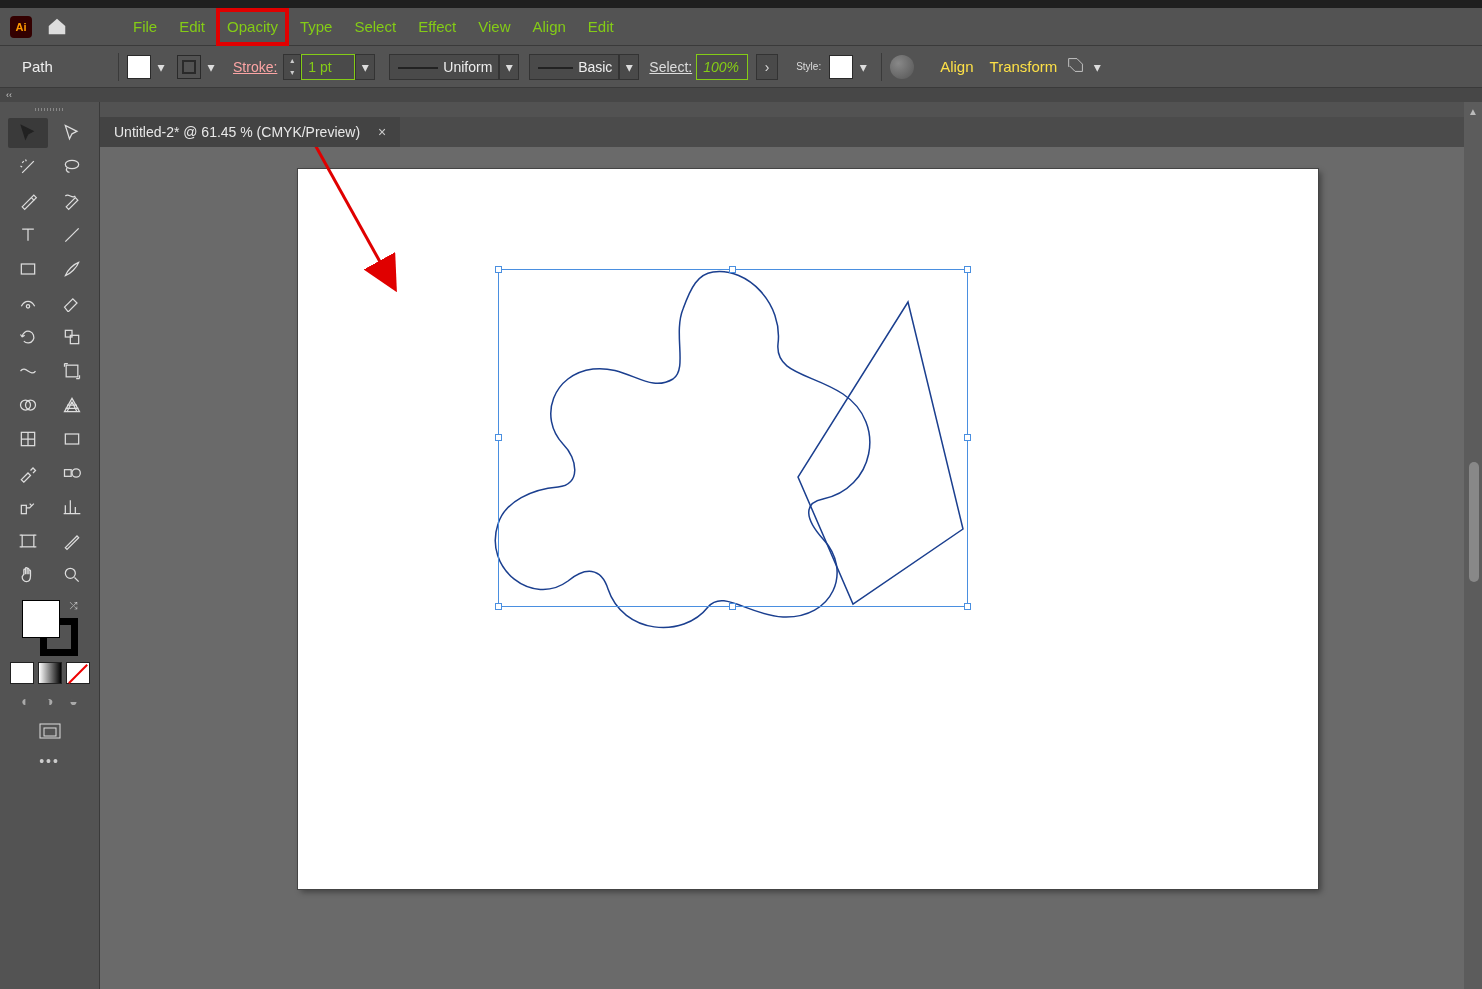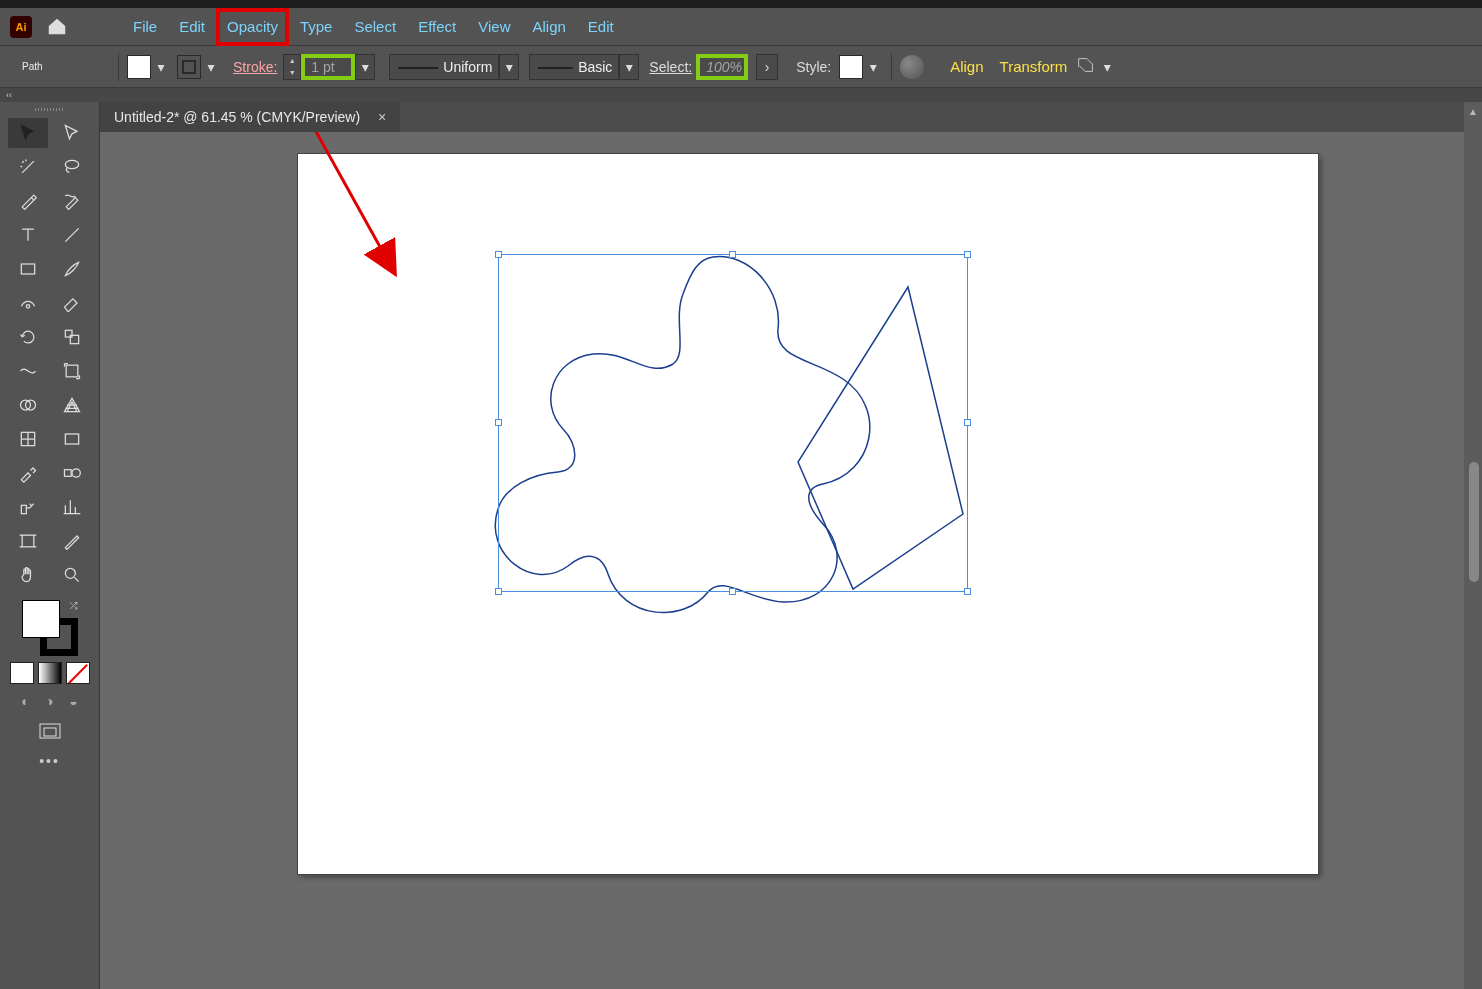--- a/index.html
+++ b/index.html
@@ -1,41 +1,41 @@
 <!DOCTYPE html>
 <html><head>
 <meta charset="utf-8">
 <style>
 * { margin:0; padding:0; box-sizing:border-box; font-family: "Segoe UI", Arial, sans-serif; -webkit-font-smoothing:antialiased;}
 body { width:1482px; height:989px; background:#525252; overflow:hidden; position:relative; color:#ddd; font-size:14px;}
 .topstrip { height:8px; background:#1f1f1f;}
 .menubar { height:38px; background:#535353; display:flex; align-items:center; padding:0 6px; border-bottom:1px solid #3a3a3a;}
 .app-icon { width:22px; height:22px; background:#330000; border-radius:4px; display:flex; align-items:center; justify-content:center; font-size:11px; font-weight:bold; color:#ff9a00; margin:0 8px 0 4px;}
 .home-ico { width:22px; height:22px; margin:0 14px 0 6px; position:relative;}
-.menuitem { padding:0 11px; height:38px; display:flex; align-items:center; color:#7dd3fc; font-size:15px; cursor:pointer;}
+.menuitem { padding:0 11px; height:38px; display:flex; align-items:center; color:#84cc16; font-size:15px; cursor:pointer;}
 .menuitem.highlight { outline:4px solid #e00000; outline-offset:-4px;}
 .controlbar { height:42px; background:#535353; display:flex; align-items:center; padding:0 10px; border-bottom:1px solid #3a3a3a;}
-.cb-label { color:#ddd; font-size:14px; margin:16px 8px;}
+.cb-label { color:#ddd; font-size:10px; margin:16px 8px;}
 .swatch { width:24px; height:24px; border:1px solid #2a2a2a; display:inline-block;}
 .swatch.white { background:#fff;}
 .swatch.blk { background:#535353; position:relative;}
 .swatch.blk::after{content:"";position:absolute;inset:4px;border:2px solid #2a2a2a;background:#535353;}
 .dd-arrow { width:20px; height:24px; display:flex; align-items:center; justify-content:center; color:#ddd;}
 .stroke-link { text-decoration:underline; color:#fca5a5; font-size:14px;}
 .stepper { width:18px; height:26px; display:flex; flex-direction:column; border:1px solid #333; background:#4a4a4a;}
 .stepper div{flex:1;display:flex;align-items:center;justify-content:center;font-size:8px;color:#ccc;}
-.inputbox { height:26px; background:#4a4a4a; border:4px solid #84cc16; color:#a3a3a3; padding:0 6px; display:flex; align-items:center;}
+.inputbox { height:26px; background:#4a4a4a; border:1px solid #84cc16; color:#84cc16; padding:0 6px; display:flex; align-items:center;}
 .combo { display:flex; align-items:center; height:26px;}
 .brushprev { width:110px; height:26px; background:#4a4a4a; border:1px solid #333; color:#eee; display:flex; align-items:center; justify-content:flex-end; padding-right:6px; position:relative;}
 .brushprev::before{content:"";position:absolute;left:8px;right:60px;top:50%;height:2px;background:#222;}
 .brushprev.narrow{width:90px;}
 .brushprev.narrow::before{right:45px;}
 .sep { width:1px; height:28px; background:#3a3a3a; margin:0 8px;}
 .percentbox { width:52px;font-style:italic;}
-.ctxlabel { width:100px; padding-left:12px; font-size:10px; color:#eee;}
+.ctxlabel { width:100px; padding-left:12px; font-size:15px; color:#eee;}
 .collapse-row { height:14px; background:#474747; display:flex; align-items:center; padding-left:6px;}
 .collapse-row span{font-size:9px;color:#ccc;}
 .main { display:flex; height:calc(989px - 8px - 38px - 42px - 14px);}
 .toolpanel { width:100px; background:#535353; border-right:1px solid #3a3a3a; display:flex; flex-direction:column; align-items:center; padding-top:2px;}
 .grip { width:50px; height:10px; display:flex; align-items:center; justify-content:center;}
 .grip::before{content:"";width:30px;height:3px;background:repeating-linear-gradient(90deg,#888 0 1px,transparent 1px 3px);}
 .toolgrid { display:grid; grid-template-columns:40px 40px; gap:4px 4px; margin-top:4px;}
 .tool { width:40px; height:30px; display:flex; align-items:center; justify-content:center; color:#ddd; border-radius:2px;}
 .tool.sel { background:#3a3a3a;}
 .tool svg{width:20px;height:20px;stroke:#ddd;fill:none;stroke-width:1.5;}
@@ -48,21 +48,21 @@
 .trio { display:flex; gap:4px; margin-top:6px;}
 .trio div{width:24px;height:22px;border:1px solid #222;}
 .trio .a{background:#fff;}
 .trio .b{background:linear-gradient(90deg,#fff,#000);}
 .trio .c{background:#fff;position:relative;}
 .trio .c::after{content:"";position:absolute;left:-2px;right:-2px;top:50%;height:2px;background:#e00;transform:rotate(-45deg);}
 .modeicons{display:flex;gap:6px;margin-top:8px;color:#aaa;}
 .modeicons span{width:18px;height:18px;display:flex;align-items:center;justify-content:center;font-size:14px;}
 .screenbtn{margin-top:12px;color:#ddd;}
 .dots{margin-top:8px;color:#ccc;letter-spacing:2px;}
-.docarea { flex:1; display:flex; flex-direction:column; background:#4b4b4b; position:relative;}
+.docarea { flex:1; display:flex; flex-direction:column; background:#4b4b4b; position:relative;margin-top:15px;}
 .tabbar { height:30px; background:#4b4b4b; display:flex; align-items:stretch;}
 .tab { background:#434343; color:#e8e8e8; font-size:14px; display:flex; align-items:center; padding:0 14px; height:30px;}
 .tab .close{margin-left:18px;color:#ccc;font-size:14px;}
 .canvaswrap{flex:1; background:#6a6a6a; position:relative; overflow:hidden;}
 .artboard{position:absolute; left:198px; top:22px; width:1020px; height:720px; background:#fff; box-shadow:0 0 0 1px #444, 3px 3px 6px rgba(0,0,0,.4);}
 .selbox{position:absolute;border:1px solid #4a8fe0;}
 .handle{position:absolute;width:7px;height:7px;background:#fff;border:1px solid #4a8fe0;}
 .vscroll{position:absolute;right:0;top:0;bottom:0;width:18px;background:#5c5c5c;}
 .vscroll .thumb{position:absolute;right:3px;width:10px;background:#888;border-radius:5px;}
 .annot-arrow{position:absolute;pointer-events:none;}

